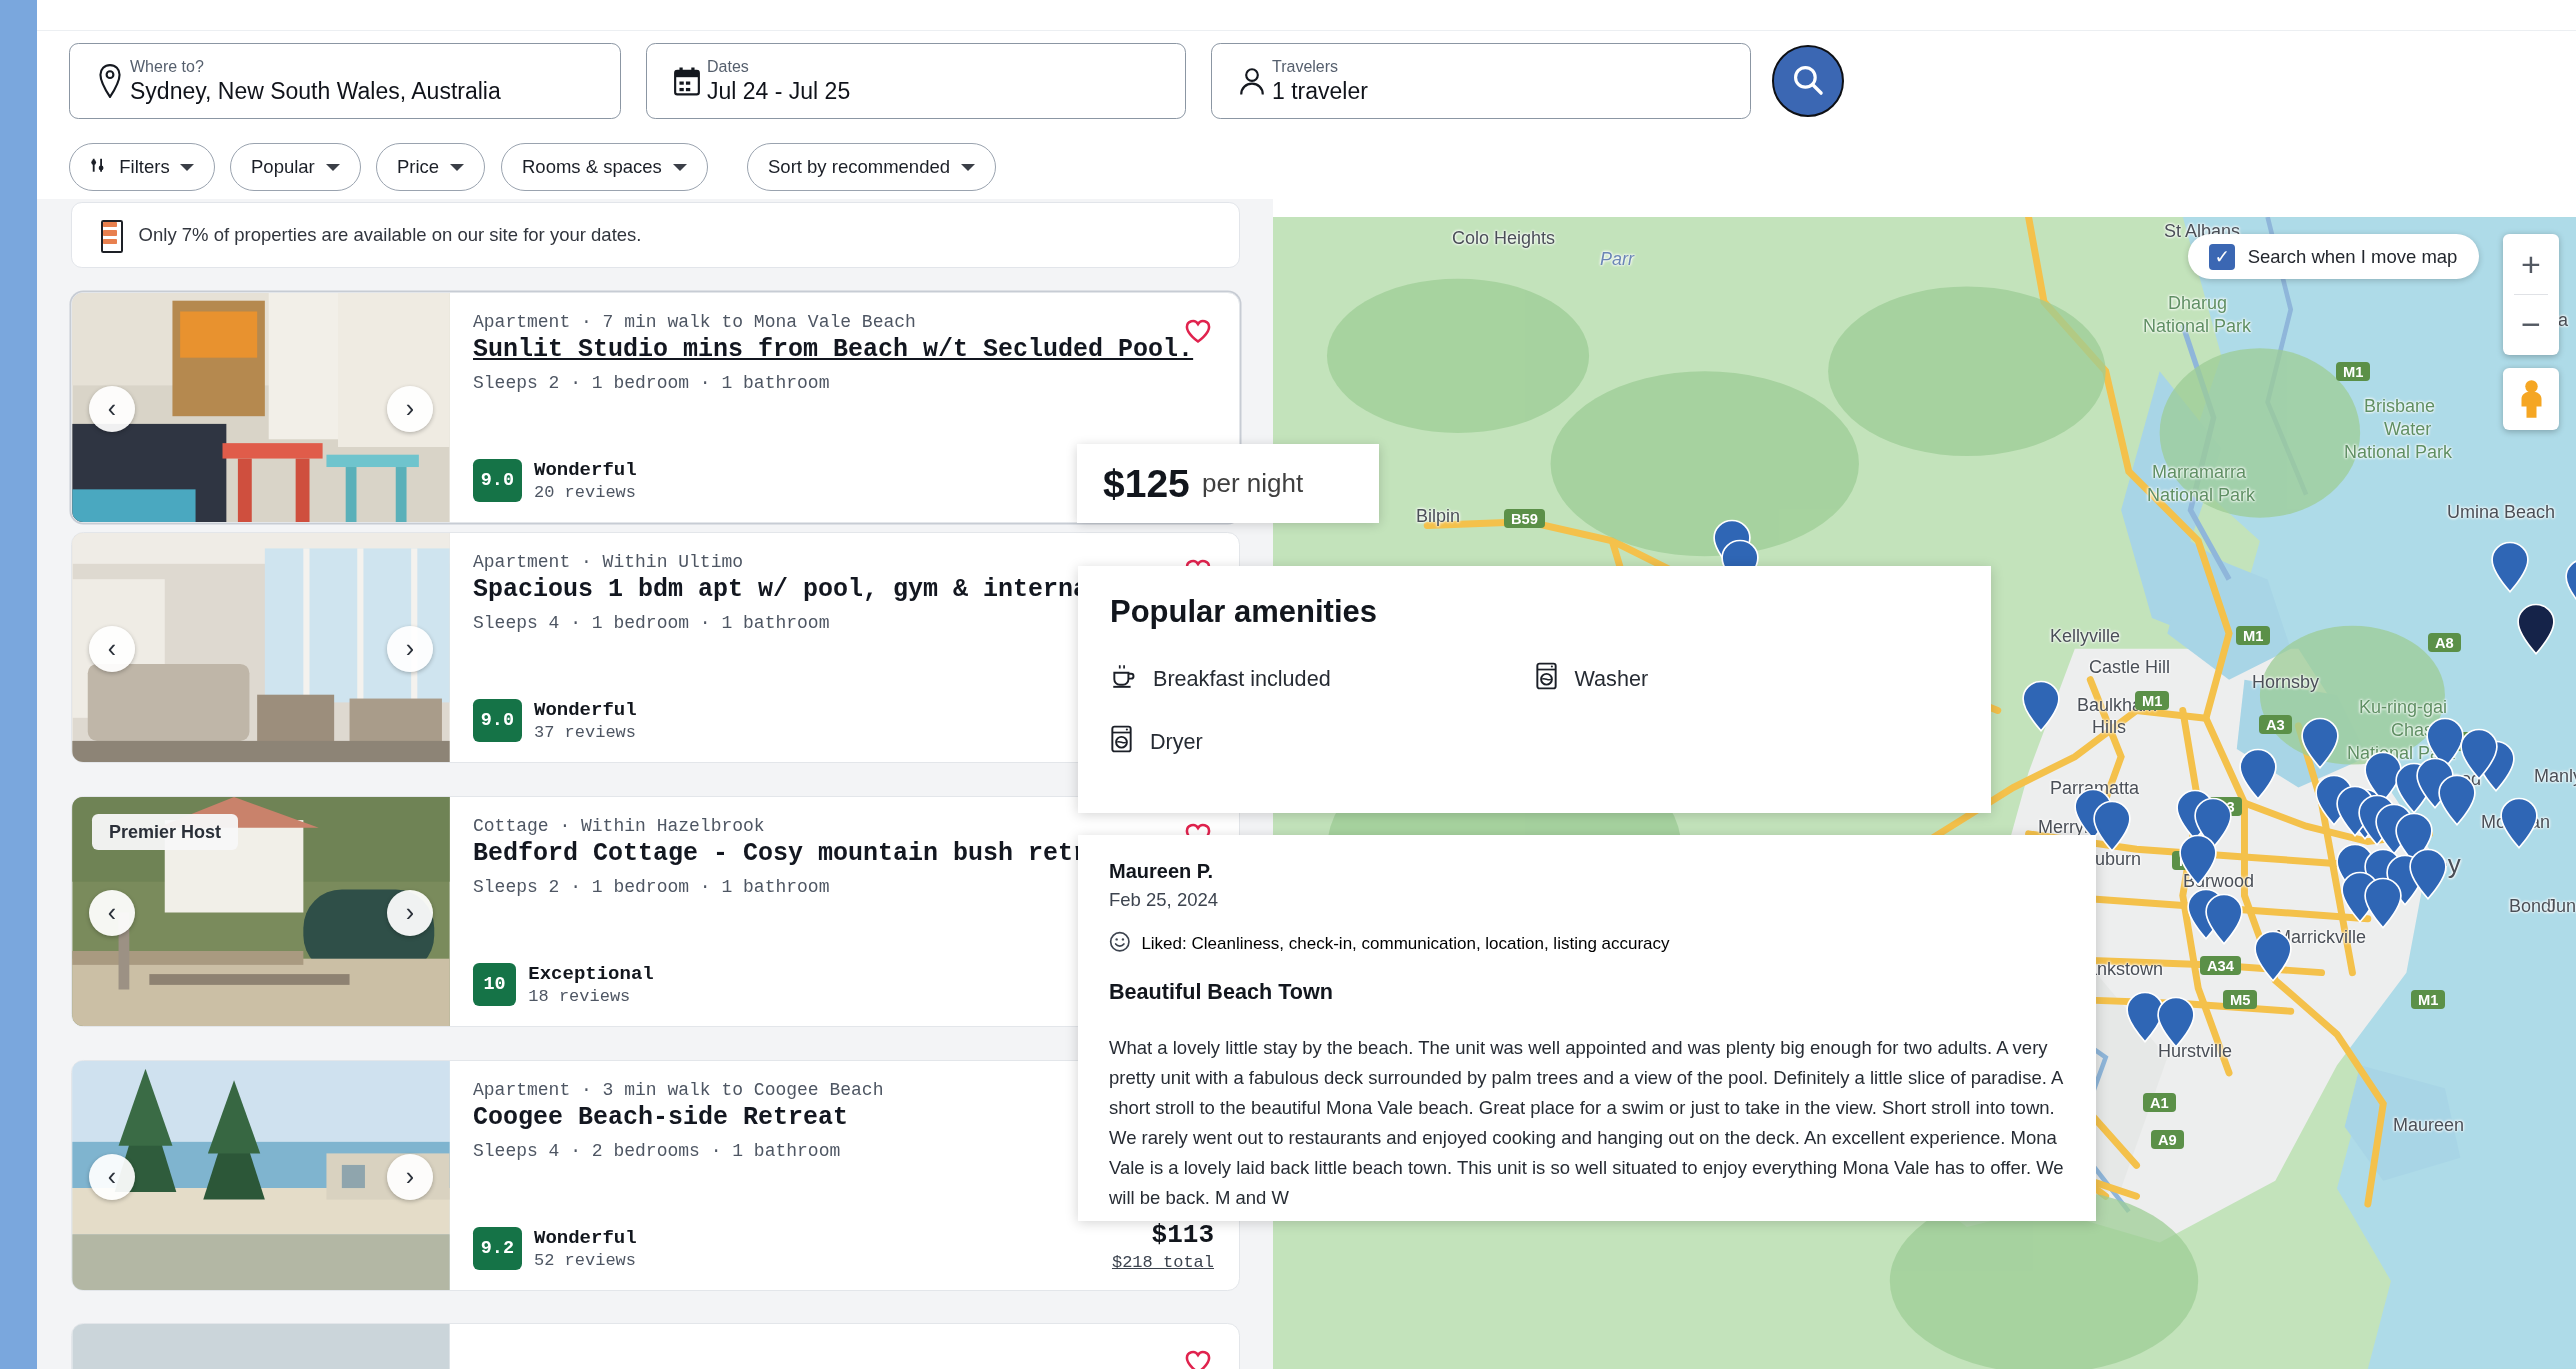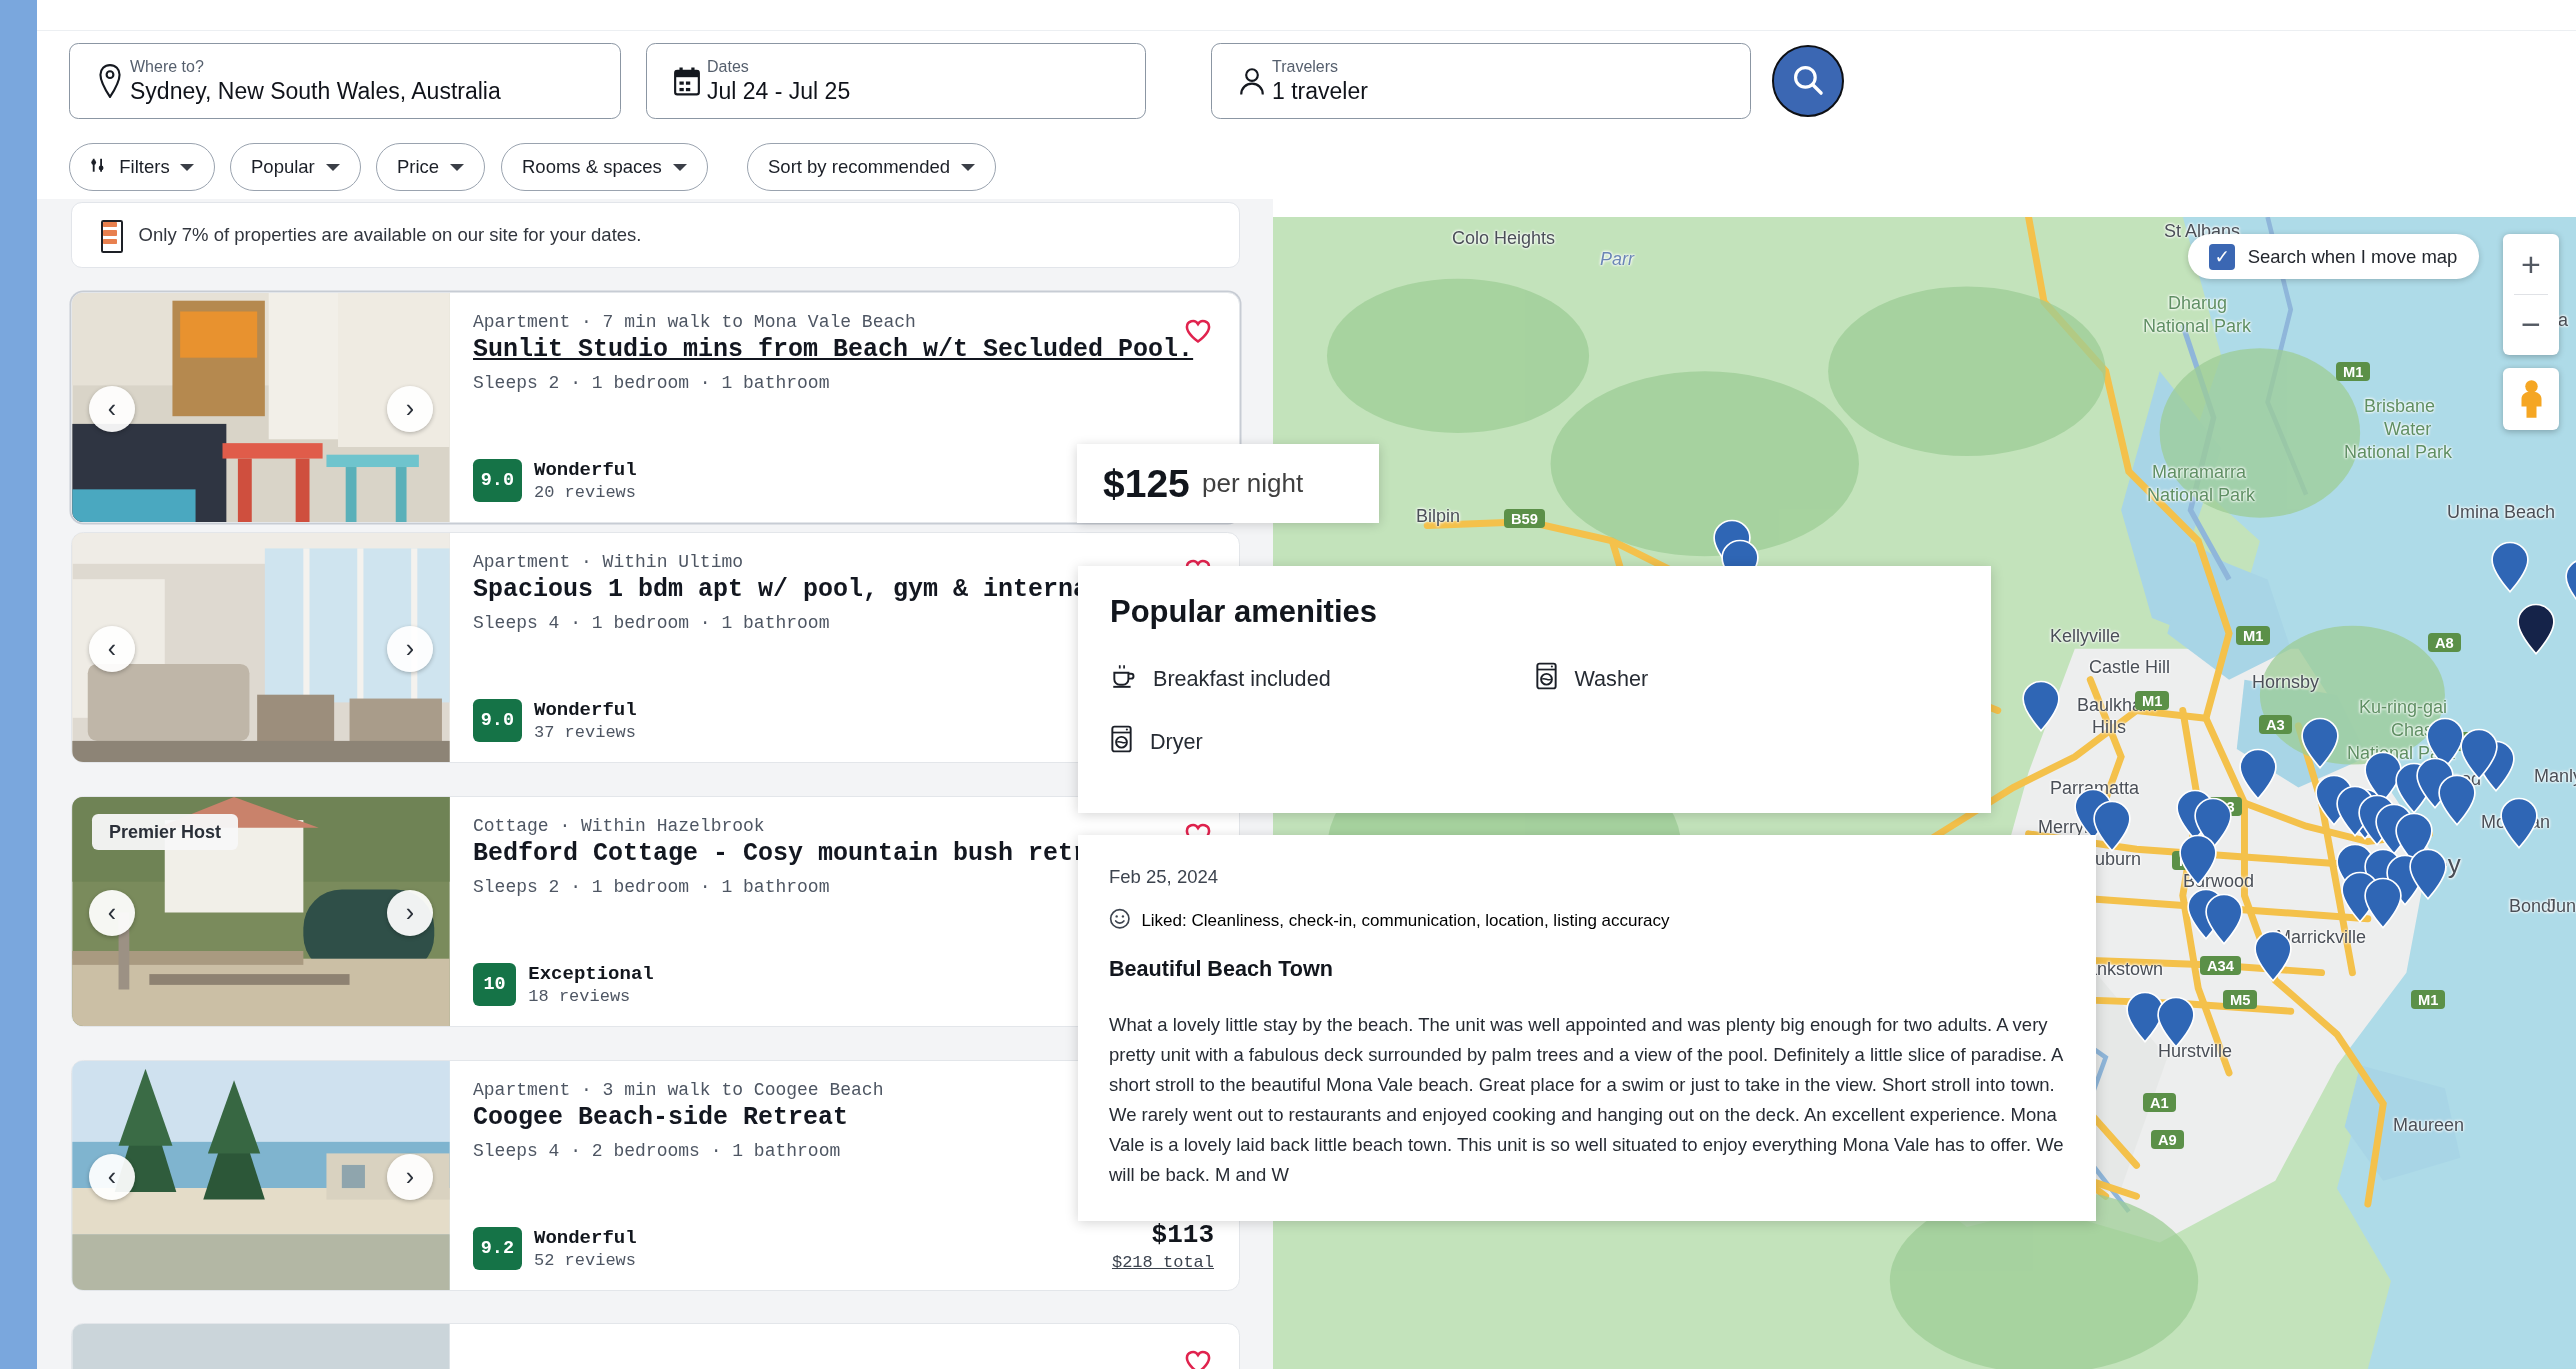--- a/index.html
+++ b/index.html
@@ -25,21 +25,21 @@
   .searchbar {
     position:absolute; left:37px; top:31px; width:2539px; height:100px;
     background:#ffffff;
   }
   .sfield {
     position:absolute; top:12.3px; height:76px;
     border:0.8px solid #8b96a3; border-radius:9.3px; background:#fff;
     display:flex; align-items:center; padding:0 20px; cursor:text;
   }
   .sfield-where { left:32px; width:552px; }
-  .sfield-dates { left:609px; width:500px; }
+  .sfield-dates { left:609px; width:540px; }
   .sfield-trav  { left:1174px; width:540px; }
   .sfield .ficon { width:40px; flex:0 0 40px; display:flex; align-items:center; justify-content:center; }
   .sfield .ftext { display:flex; flex-direction:column; justify-content:center; gap:3.1px; overflow:hidden;}
   .flabel { font-size:16px; color:#555f6d; line-height:1.05; }
   .fvalue { font-size:23px; color:#10131a; line-height:1.1; white-space:nowrap; }
   .searchbtn {
     position:absolute; left:1735px; top:14px; width:72px; height:72px;
     border-radius:50%; background:#3b67b3; border:2.3px solid #0e1015;
     display:flex; align-items:center; justify-content:center; cursor:pointer;
   }
@@ -807,20 +807,21 @@
               <path d="M6 16c2-2 6 2 8 0" fill="none" stroke="#1b1f27" stroke-width="1.5"></path>
               <circle cx="15" cy="4.2" r="1" fill="#1b1f27"></circle>
             </svg>
         </span>
         <span>Dryer</span>
       </div>
     </div>
   </div>
 
   <div class="ov-review">
+    <div class="rv-name">Maureen P.</div>
     <div class="rv-date">Feb 25, 2024</div>
     <div class="rv-liked">
       <span>
         <svg width="21.6" height="21.6" viewBox="0 0 22 22">
             <circle cx="11" cy="11" r="9.3" fill="none" stroke="#3d444f" stroke-width="1.7"></circle>
             <circle cx="7.8" cy="8.6" r="1.2" fill="#3d444f"></circle>
             <circle cx="14.2" cy="8.6" r="1.2" fill="#3d444f"></circle>
             <path d="M6.8 13.2a5.2 5.2 0 0 0 8.4 0" fill="none" stroke="#3d444f" stroke-width="1.7" stroke-linecap="round"></path>
           </svg>
       </span>

